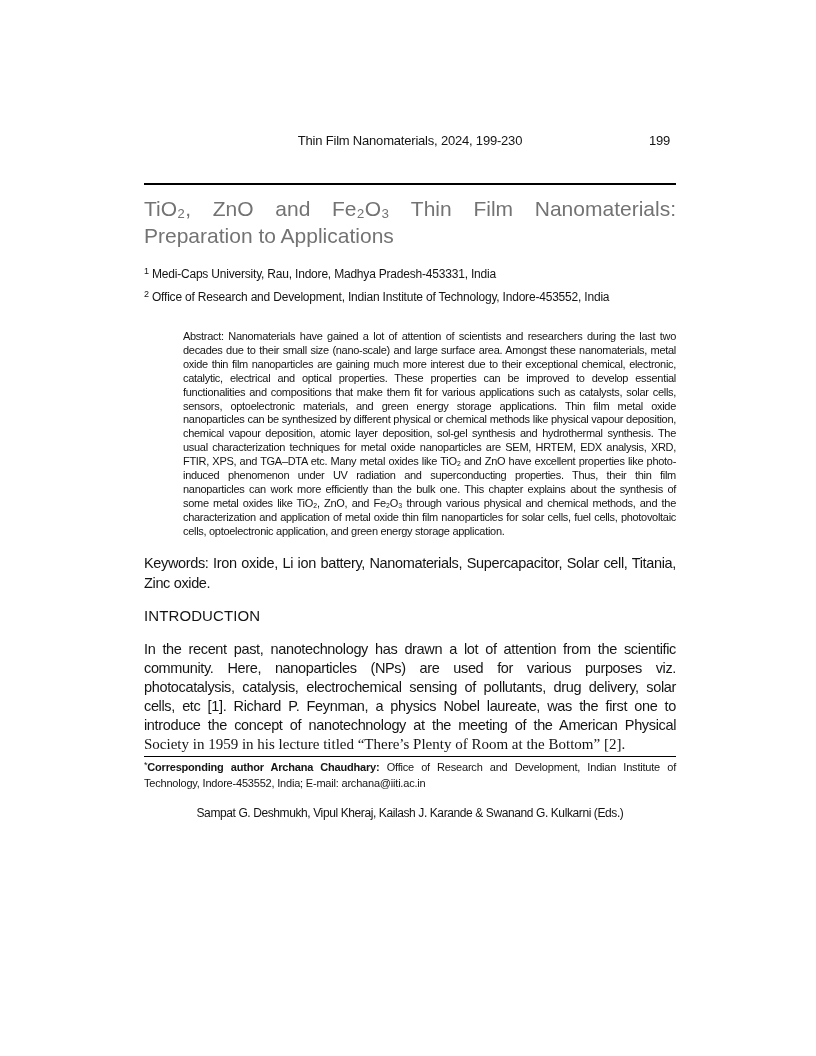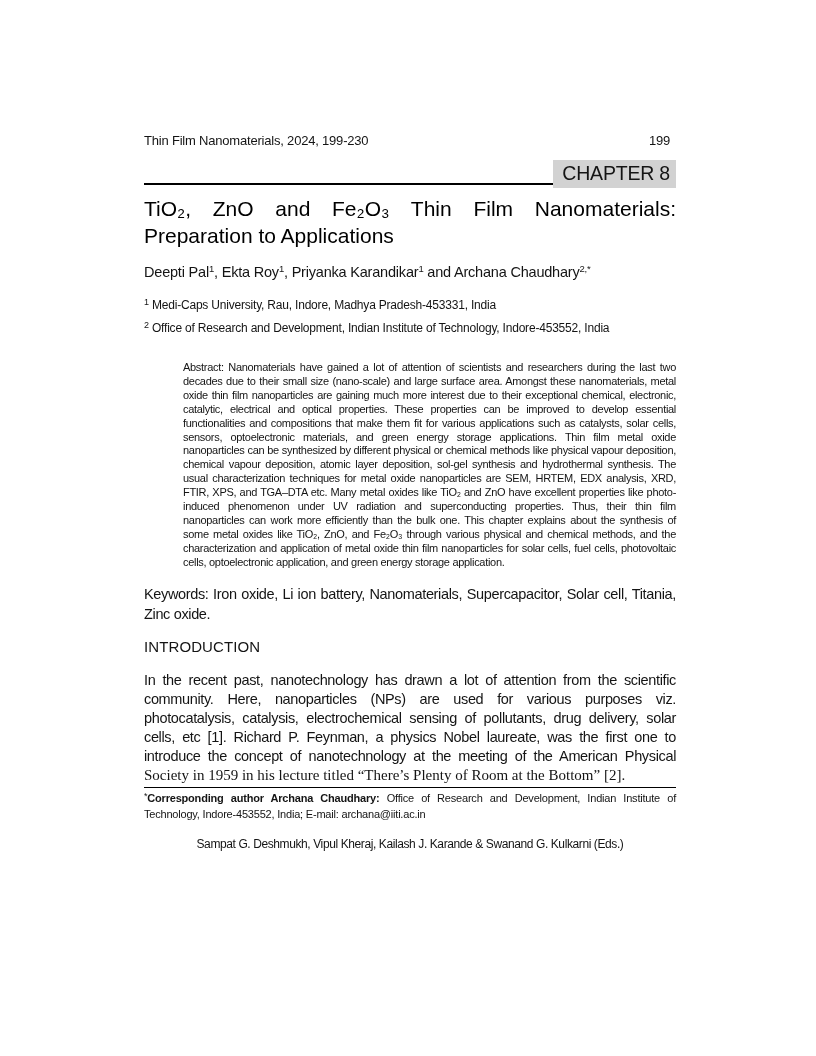--- a/index.html
+++ b/index.html
@@ -6,34 +6,34 @@
   html,body { background:#ffffff; }
   body {
     width:816px; height:1056px; overflow:hidden;
     font-family:"Liberation Sans","DejaVu Sans",sans-serif;
     color:#141414;
   }
   .page { position:relative; width:816px; height:1056px; background:#fff; }
   .content { position:absolute; left:144px; top:133px; width:532px; }
 
   
-  .running-header { position:relative; font-size:13px; letter-spacing:-0.2px; height:15px; }
+  .running-header { position:relative; font-size:13px; letter-spacing:-0.2px; text-align:center; height:15px; }
   .page-number { position:absolute; right:6px; top:0; }
 
   
   .chapter-row { position:relative; height:31px; margin-top:9px; }
   .chapter-rule { position:absolute; left:0; right:0; bottom:3px; border-top:2px solid #000; }
   .chapter-badge {
     position:absolute; right:0; bottom:0;
     background:#d2d2d2; font-size:19.5px; line-height:1.3;
     padding:1px 6px 2px 9px; letter-spacing:-0.2px;
   }
 
   
-  .title { margin-top:7px; font-size:21px; line-height:27px; font-weight:normal; color:#000000; }
+  .title { margin-top:7px; font-size:21px; line-height:27px; font-weight:normal; color:#737373; }
   .title-line1 { text-align:justify; text-align-last:justify; }
 
   
   .authors { margin-top:15px; font-size:14.5px; letter-spacing:-0.2px; }
   .author-sup { font-size:9.5px; position:relative; top:-5px; }
 
   
   .affil { font-size:12px; letter-spacing:-0.2px; }
   .affil-1 { margin-top:18px; }
   .affil-2 { margin-top:9px; }
@@ -69,29 +69,27 @@
 <div class="page">
   <div class="content">
 
     <div class="running-header">
       <span>Thin Film Nanomaterials, 2024, 199-230</span>
       <span class="page-number">199</span>
     </div>
 
     <div class="chapter-row">
       <div class="chapter-rule"></div>
-      <span class="chapter-badge">CHAPTER 8</span>
     </div>
 
     <h1 class="title">
       <div class="title-line1">TiO₂, ZnO and Fe₂O₃ Thin Film Nanomaterials:</div>
       <div class="title-line2">Preparation to Applications</div>
     </h1>
 
-    <p class="authors"><span>Deepti Pal</span><span class="author-sup">1</span><span>, Ekta Roy</span><span class="author-sup">1</span><span>, Priyanka Karandikar</span><span class="author-sup">1</span><span> and Archana Chaudhary</span><span class="author-sup">2,*</span></p>
 
     <p class="affil affil-1"><span class="affil-sup">1</span><span> Medi-Caps University, Rau, Indore, Madhya Pradesh-453331, India</span></p>
 
     <p class="affil affil-2"><span class="affil-sup">2</span><span> Office of Research and Development, Indian Institute of Technology, Indore-453552, India</span></p>
 
     <p class="abstract">Abstract: Nanomaterials have gained a lot of attention of scientists and researchers during the last two decades due to their small size (nano-scale) and large surface area. Amongst these nanomaterials, metal oxide thin film nanoparticles are gaining much more interest due to their exceptional chemical, electronic, catalytic, electrical and optical properties. These properties can be improved to develop essential functionalities and compositions that make them fit for various applications such as catalysts, solar cells, sensors, optoelectronic materials, and green energy storage applications. Thin film metal oxide nanoparticles can be synthesized by different physical or chemical methods like physical vapour deposition, chemical vapour deposition, atomic layer deposition, sol-gel synthesis and hydrothermal synthesis. The usual characterization techniques for metal oxide nanoparticles are SEM, HRTEM, EDX analysis, XRD, FTIR, XPS, and TGA–DTA etc. Many metal oxides like TiO₂ and ZnO have excellent properties like photo-induced phenomenon under UV radiation and superconducting properties. Thus, their thin film nanoparticles can work more efficiently than the bulk one. This chapter explains about the synthesis of some metal oxides like TiO₂, ZnO, and Fe₂O₃ through various physical and chemical methods, and the characterization and application of metal oxide thin film nanoparticles for solar cells, fuel cells, photovoltaic cells, optoelectronic application, and green energy storage application.</p>
 
     <p class="keywords">Keywords: Iron oxide, Li ion battery, Nanomaterials, Supercapacitor, Solar cell, Titania, Zinc oxide.</p>
 
     <h2 class="section-heading">INTRODUCTION</h2>

